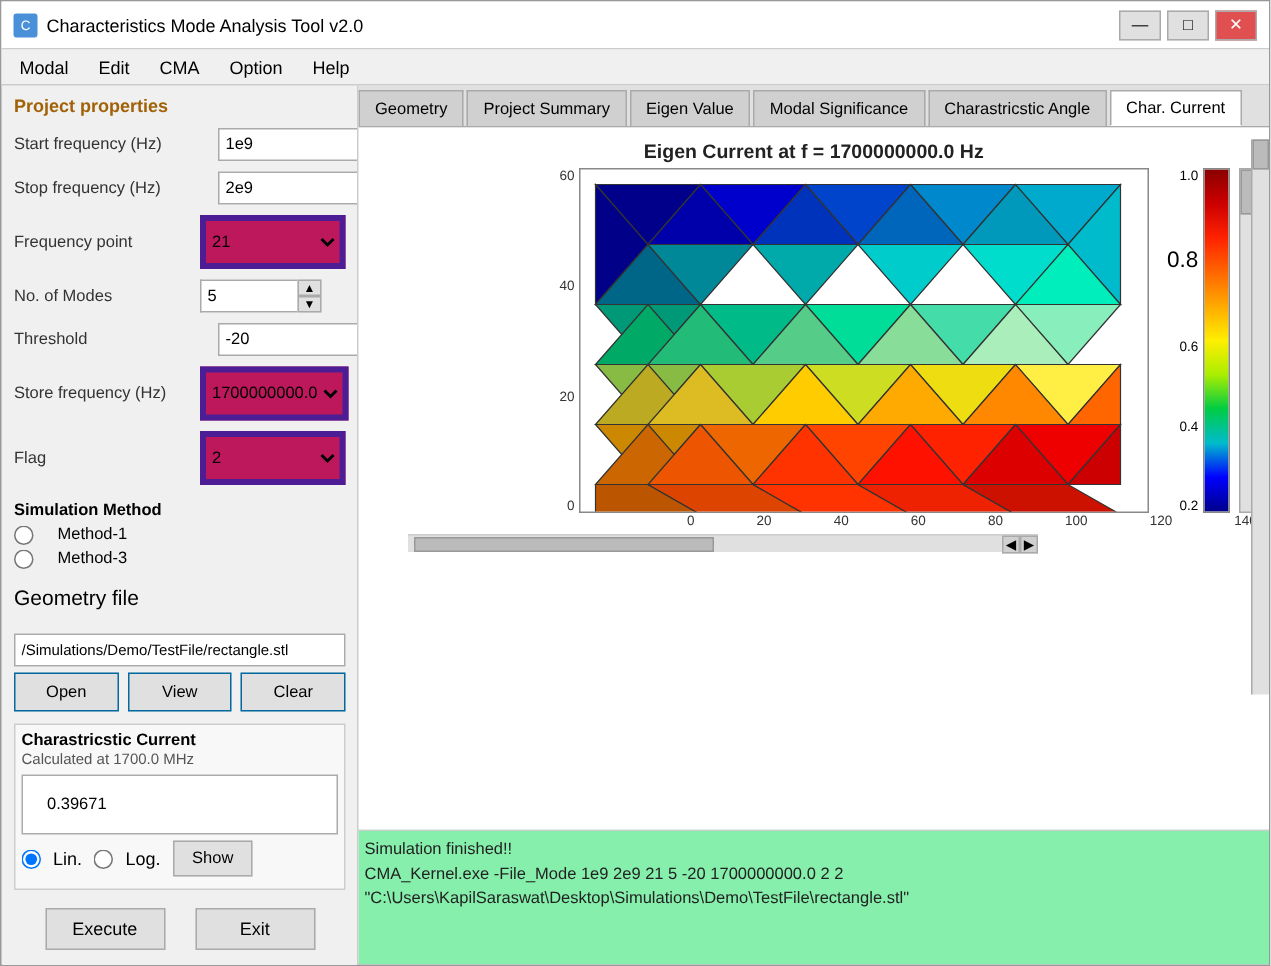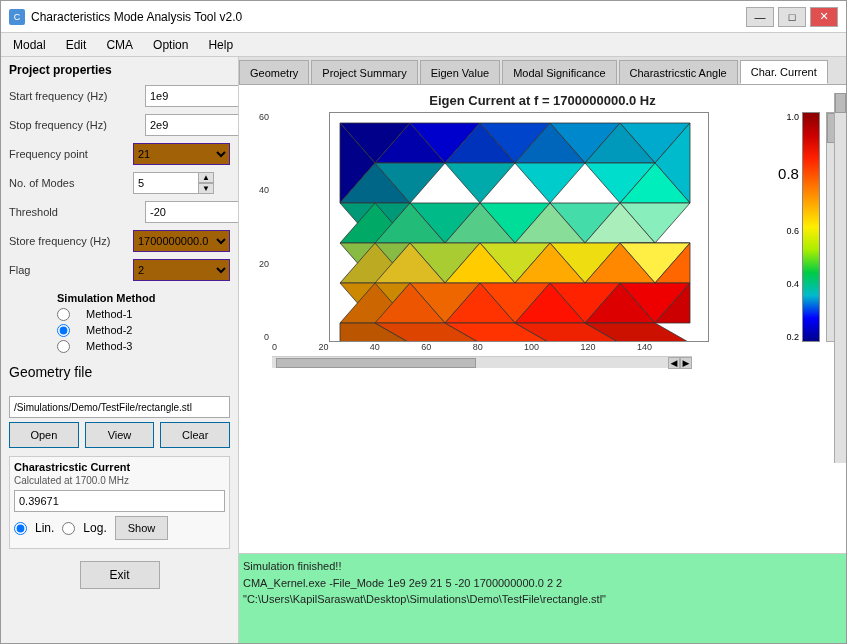--- a/index.html
+++ b/index.html
@@ -89,21 +89,21 @@
       padding: 6px 8px;
       display: flex;
       flex-direction: column;
       gap: 4px;
       overflow-y: auto;
     }
     .section-title {
       font-size: 12px;
       font-weight: bold;
       margin-bottom: 4px;
-      color: #000000;
+      color: #a16207;
     }
     .form-row {
       display: flex;
       align-items: center;
       margin-bottom: 3px;
       gap: 4px;
     }
     .form-label {
       width: 120px;
       font-size: 11px;
@@ -114,23 +114,23 @@
       flex: 1;
       height: 22px;
       border: 1px solid #aaa;
       background: white;
       padding: 2px 4px;
       font-size: 11px;
       margin-left: 12px;
     }
     .form-select {
       flex: 1;
-      height: 22px;
-      border: 1px solid #4c1d95;
-      background: #a16207;
+      height: 36px;
+      border: 4px solid #4c1d95;
+      background: #be185d;
       font-size: 11px;
     }
     .spin-control {
       display: flex;
       align-items: center;
     }
     .spin-input {
       width: 65px;
       height: 22px;
       border: 1px solid #aaa;
@@ -150,21 +150,20 @@
       border: 1px solid #aaa;
       font-size: 8px;
       cursor: pointer;
       display: flex;
       align-items: center;
       justify-content: center;
       line-height: 1;
     }
     .simulation-method {
       margin-top: 4px;
-      margin-left: 48px;
     }
     .method-title {
       font-size: 11px;
       font-weight: bold;
       margin-bottom: 4px;
     }
     .radio-row {
       display: flex;
       gap: 16px;
       margin-bottom: 3px;
@@ -220,24 +219,24 @@
       margin-bottom: 4px;
     }
     .char-value-row {
       display: flex;
       align-items: center;
       gap: 4px;
       margin-bottom: 4px;
     }
     .char-value-input {
       flex: 1;
-      height: 22px;
+      height: 40px;
       border: 1px solid #aaa;
       background: white;
-      padding: 2px 4px;
+      padding: 2px 16px;
       font-size: 11px;
     }
     .radio-log-row {
       display: flex;
       align-items: center;
       gap: 8px;
       margin-bottom: 4px;
     }
     .show-btn {
       height: 24px;
@@ -364,20 +363,21 @@
       font-size: 9px;
       color: #333;
       margin-left: 25px;
       width: 380px;
     }
 
     .plot-wrapper {
       display: flex;
       flex-direction: column;
       margin-top: 4px;
+      align-items: flex-end;
     }
     .plot-inner {
       display: flex;
     }
   </style>
 </head>
 <body>
 
 <div class="window">
 
@@ -453,24 +453,20 @@
         </select>
       </div>
 
       <div class="simulation-method">
         <div class="method-title">Simulation Method</div>
         <div class="radio-row">
           <input type="radio" name="method" id="m1" style="">
           <label for="m1">Method-1</label>
         </div>
         <div class="radio-row">
-          <input type="radio" name="method" id="m2" checked="" style="">
-          <label for="m2">Method-2</label>
-        </div>
-        <div class="radio-row">
           <input type="radio" name="method" id="m3" style="">
           <label for="m3">Method-3</label>
         </div>
       </div>
 
       <div class="geometry-section">
         <div class="geometry-title">Geometry file</div>
         <input class="geometry-input" type="text" value="/Simulations/Demo/TestFile/rectangle.stl" style="">
         <div class="geometry-buttons">
           <button class="geo-btn">Open</button>
@@ -488,20 +484,21 @@
         <div class="radio-log-row">
           <input type="radio" name="scale" id="lin" checked="" style="">
           <label for="lin">Lin.</label>
           <input type="radio" name="scale" id="log" style="">
           <label for="log">Log.</label>
           <button class="show-btn">Show</button>
         </div>
       </div>
 
       <div class="bottom-buttons">
+        <button class="action-btn">Execute</button>
         <button class="action-btn">Exit</button>
       </div>
     </div>
 
     <div class="right-panel">
 
       <div class="tabs">
         <div class="tab">
             <span>Geometry</span>
           </div>

